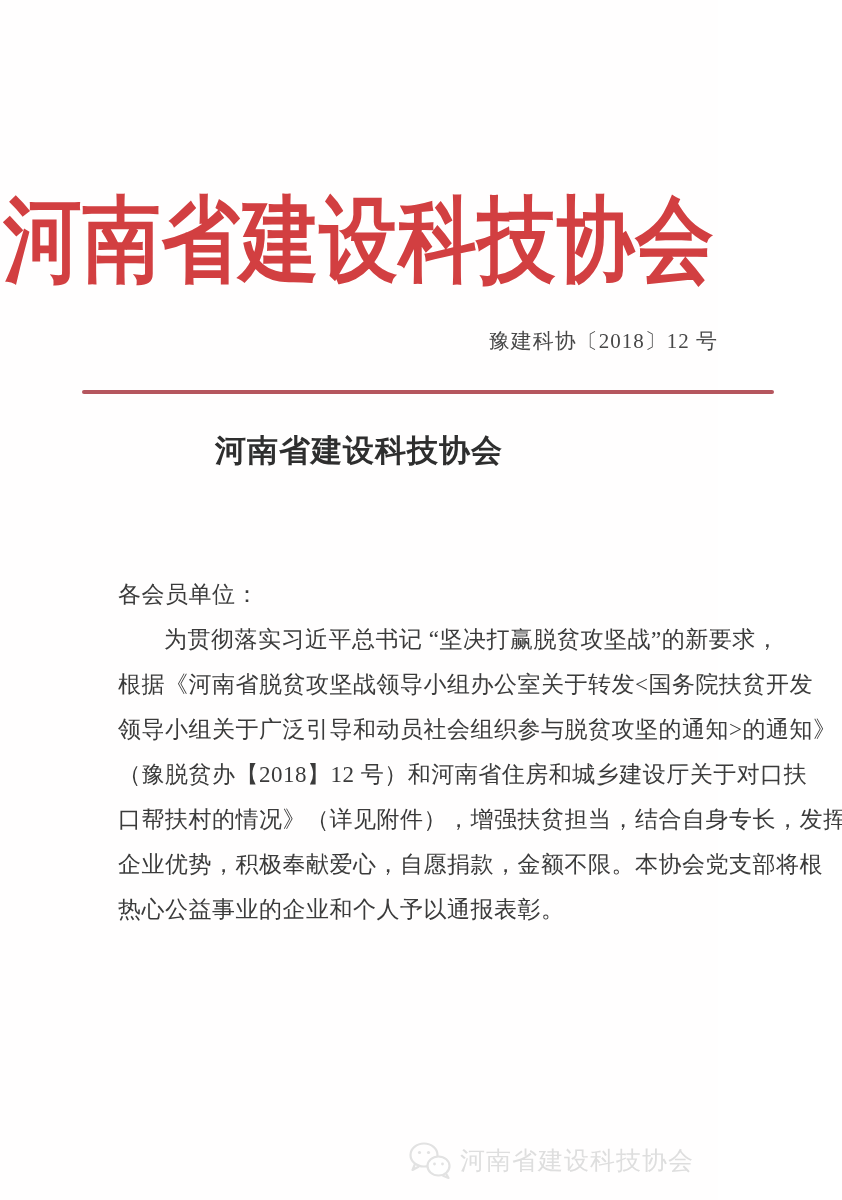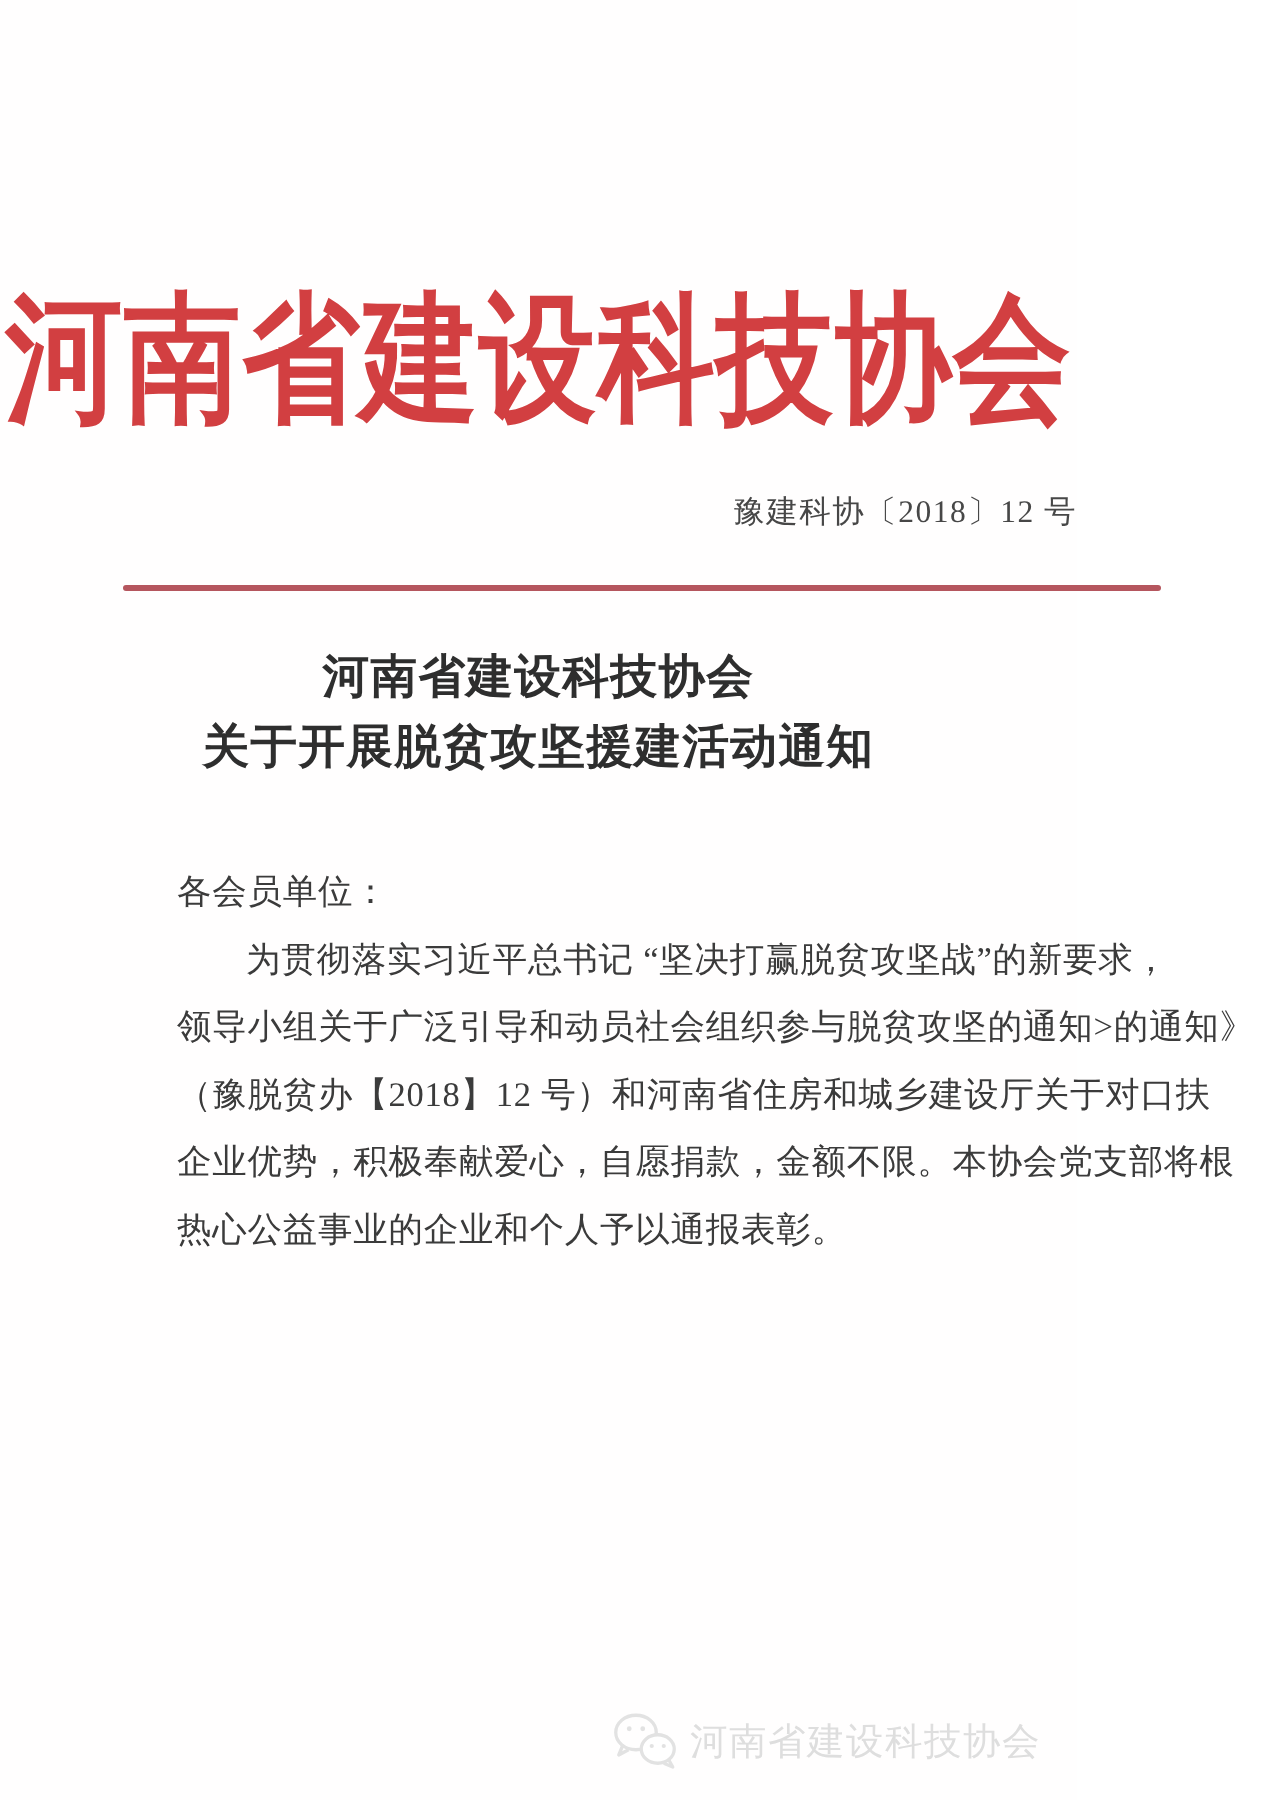--- a/index.html
+++ b/index.html
@@ -66,30 +66,31 @@
 <div class="page">
 
   <div class="masthead">河南省建设科技协会</div>
 
   <div class="doc-number">豫建科协〔2018〕12 号</div>
 
   <div class="red-rule"></div>
 
   <div class="doc-title">
     <div>河南省建设科技协会</div>
-    <div>关于开展脱贫攻坚援建活动通知</div>
   </div>
 
   <div class="body-text">
     <div class="line">各会员单位：</div>
 
     <div class="line indent">为贯彻落实习近平总书记 “坚决打赢脱贫攻坚战”的新要求，</div>
+    <div class="line">根据《河南省脱贫攻坚战领导小组办公室关于转发&lt;国务院扶贫开发</div>
     <div class="line">领导小组关于广泛引导和动员社会组织参与脱贫攻坚的通知&gt;的通知》</div>
     <div class="line">（豫脱贫办【2018】12 号）和河南省住房和城乡建设厅关于对口扶</div>
 
+    <div class="line">口帮扶村的情况》（详见附件），增强扶贫担当，结合自身专长，发挥</div>
     <div class="line">企业优势，积极奉献爱心，自愿捐款，金额不限。本协会党支部将根</div>
     <div class="line">热心公益事业的企业和个人予以通报表彰。</div>
   </div>
 
   <div class="footer">
     <span>
       <svg width="46" height="40" viewBox="0 0 46 40" fill="none" xmlns="http://www.w3.org/2000/svg">
         <ellipse cx="17" cy="15" rx="13.5" ry="11.5" stroke="#e2e2e2" stroke-width="2.2"></ellipse>
         <path d="M8 24 L5.5 30 L12 26.5" stroke="#e2e2e2" stroke-width="2.2" stroke-linejoin="round" fill="none"></path>
         <ellipse cx="31.5" cy="26" rx="11" ry="9.5" stroke="#e2e2e2" stroke-width="2.2" fill="#ffffff"></ellipse>

